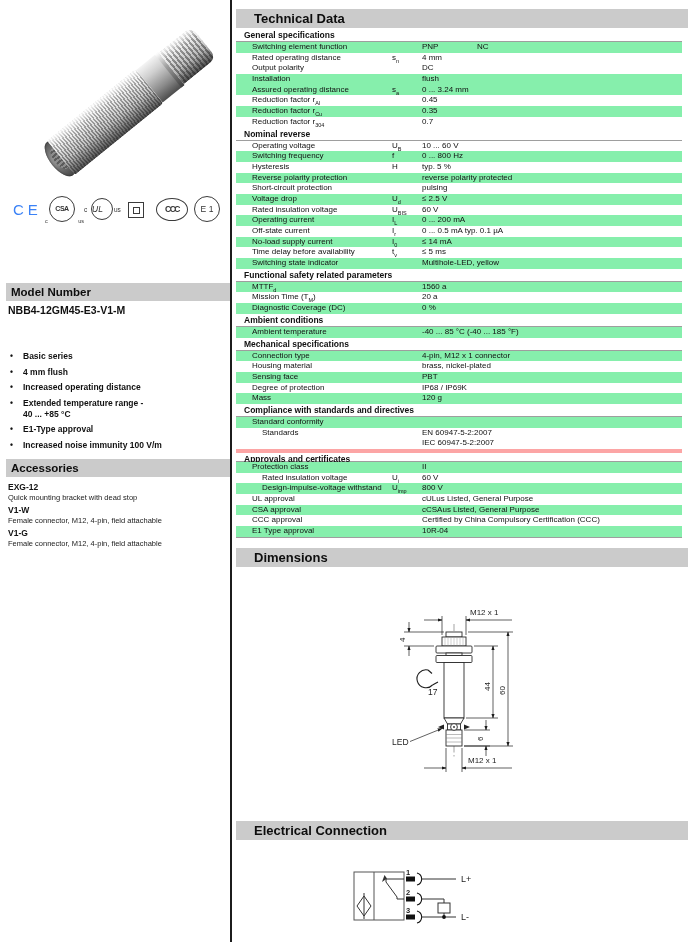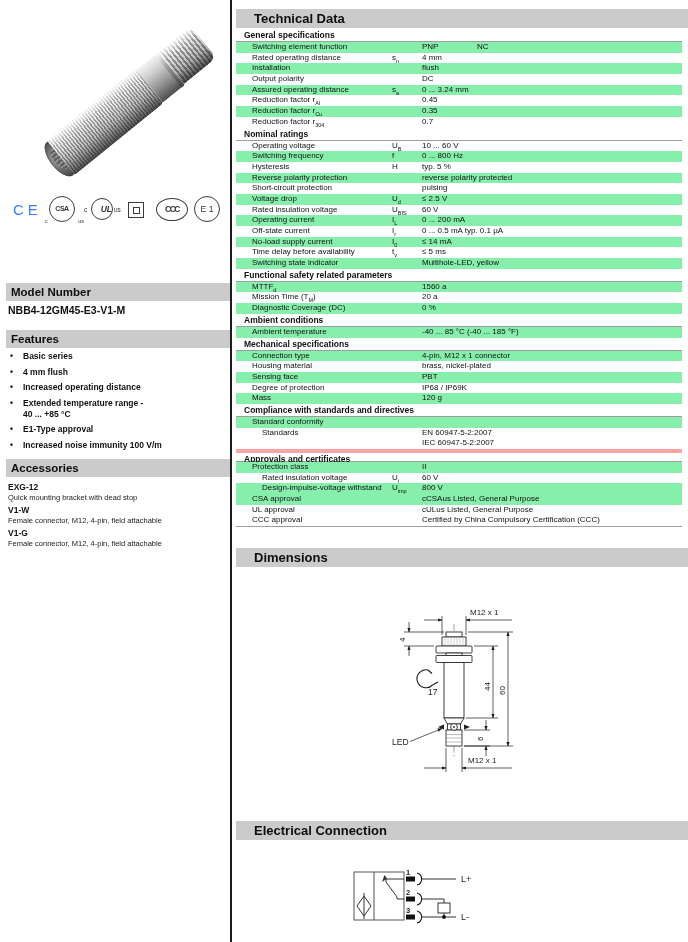--- a/index.html
+++ b/index.html
@@ -35,21 +35,21 @@
 
   .certs{position:absolute;left:0;top:196px;width:230px;height:30px;font-size:0;}
   .cert{position:absolute;color:#333;}
   .ce-mark{left:13px;top:5px;font-size:15px;letter-spacing:4px;color:#3b82f6;}
   .csa-mark{left:49px;top:0;width:27px;height:27px;}
   .csa-circle{display:block;width:24px;height:24px;border:1.6px solid #3b3b3b;border-radius:50%;text-align:center;line-height:24px;font-size:7px;font-weight:bold;letter-spacing:-0.5px;color:#333;}
   .csa-c{position:absolute;left:-4px;bottom:-1px;font-size:5.5px;}
   .csa-us{position:absolute;right:-8px;bottom:-1px;font-size:5.5px;}
   .ul-mark{left:86px;top:2px;width:38px;height:26px;}
   .ul-c{position:absolute;left:-2px;top:8px;font-size:6.5px;}
-  .ul-circle{position:absolute;left:5px;top:0;width:20px;height:20px;border:1.6px solid #3b3b3b;border-radius:50%;text-align:right;line-height:20px;font-size:8.5px;font-weight:bold;font-style:italic;color:#333;}
+  .ul-circle{position:absolute;left:5px;top:0;width:20px;height:20px;border:1.6px solid #3b3b3b;border-radius:50%;text-align:left;line-height:20px;font-size:8.5px;font-weight:normal;font-style:italic;color:#333;}
   .ul-us{position:absolute;left:28px;top:8px;font-size:6.5px;}
   .sq-mark{left:128px;top:6px;width:14px;height:14px;border:1.3px solid #3b3b3b;}
   .sq-inner{position:absolute;left:3.5px;top:3.5px;width:5px;height:5px;border:1.3px solid #3b3b3b;}
   .ccc-mark{left:156px;top:2px;width:30px;height:21px;border:1.6px solid #3b3b3b;border-radius:50%;text-align:center;line-height:21px;font-size:8.5px;font-weight:bold;letter-spacing:-1.5px;color:#333;}
   .e1-mark{left:194px;top:0;width:24px;height:24px;border:1.4px solid #3b3b3b;border-radius:50%;text-align:center;line-height:24px;font-size:8.5px;color:#333;}
 
   .model-value{position:absolute;left:8px;top:304px;font-size:10.5px;font-weight:bold;}
   .features-list{position:absolute;left:8px;top:351px;width:214px;}
   .feat{display:flex;margin-bottom:4.5px;}
   .feat .bullet{width:13px;flex:none;font-size:8.5px;font-weight:bold;line-height:11px;padding-left:2px;}
@@ -110,21 +110,20 @@
     <span class="cert sq-mark">
       <span class="sq-inner"></span>
     </span>
     <span class="cert ccc-mark">CCC</span>
     <span class="cert e1-mark">E 1</span>
   </div>
 
   <div class="hbar left-bar" style="top:283px;">Model Number</div>
   <div class="model-value">NBB4-12GM45-E3-V1-M</div>
 
-  <div class="hbar left-bar" style="top:330px;">Features</div>
   <div class="features-list">
       <div class="feat">
         <span class="bullet">•</span>
         <span class="ftext">Basic series</span>
       </div>
       <div class="feat">
         <span class="bullet">•</span>
         <span class="ftext">4 mm flush</span>
       </div>
       <div class="feat">
@@ -162,46 +161,46 @@
       <div class="trow shade">
         <span class="lab">Switching element function</span>
         <span class="val">PNP</span>
         <span class="val2">NC</span>
       </div>
       <div class="trow">
         <span class="lab">Rated operating distance</span>
         <span class="sym">s<sub>n</sub></span>
         <span class="val">4 mm</span>
       </div>
+      <div class="trow">
+        <span class="lab">Output polarity</span>
+        <span class="val">DC</span>
+      </div>
       <div class="trow shade">
         <span class="lab">Installation</span>
         <span class="val">flush</span>
-      </div>
-      <div class="trow">
-        <span class="lab">Output polarity</span>
-        <span class="val">DC</span>
       </div>
       <div class="trow shade">
         <span class="lab">Assured operating distance</span>
         <span class="sym">s<sub>a</sub></span>
         <span class="val">0 ... 3.24 mm</span>
       </div>
       <div class="trow">
         <span class="lab">Reduction factor r<sub>Al</sub></span>
         <span class="val">0.45</span>
       </div>
       <div class="trow shade">
         <span class="lab">Reduction factor r<sub>Cu</sub></span>
         <span class="val">0.35</span>
       </div>
       <div class="trow">
         <span class="lab">Reduction factor r<sub>304</sub></span>
         <span class="val">0.7</span>
       </div>
-      <div class="sec-header">Nominal ratings</div>
+      <div class="sec-header">Nominal reverse</div>
       <div class="trow">
         <span class="lab">Operating voltage</span>
         <span class="sym">U<sub>B</sub></span>
         <span class="val">10 ... 60 V</span>
       </div>
       <div class="trow shade">
         <span class="lab">Switching frequency</span>
         <span class="sym">f</span>
         <span class="val">0 ... 800 Hz</span>
       </div>
@@ -308,31 +307,35 @@
       <div class="trow ind2">
         <span class="lab">Rated insulation voltage</span>
         <span class="sym">U<sub>i</sub></span>
         <span class="val">60 V</span>
       </div>
       <div class="trow shade ind2">
         <span class="lab">Design-impulse-voltage withstand</span>
         <span class="sym">U<sub>imp</sub></span>
         <span class="val">800 V</span>
       </div>
+      <div class="trow">
+        <span class="lab">UL approval</span>
+        <span class="val">cULus Listed, General Purpose</span>
+      </div>
       <div class="trow shade">
         <span class="lab">CSA approval</span>
         <span class="val">cCSAus Listed, General Purpose</span>
       </div>
       <div class="trow">
-        <span class="lab">UL approval</span>
-        <span class="val">cULus Listed, General Purpose</span>
-      </div>
-      <div class="trow">
         <span class="lab">CCC approval</span>
         <span class="val">Certified by China Compulsory Certification (CCC)</span>
+      </div>
+      <div class="trow shade">
+        <span class="lab">E1 Type approval</span>
+        <span class="val">10R-04</span>
       </div>
       <div class="end-rule"></div>
     </div>
 
   <div class="hbar big right-bar" style="top:548px;">Dimensions</div>
 
   <svg class="dims-svg" width="225" height="192" viewBox="0 0 225 192">
     <defs>
       <marker id="arr" viewBox="0 0 10 10" refX="9" refY="5" markerWidth="7" markerHeight="7" orient="auto-start-reverse">
         <path d="M0 1.5 L10 5 L0 8.5 z" fill="#1d1d1d"></path>

